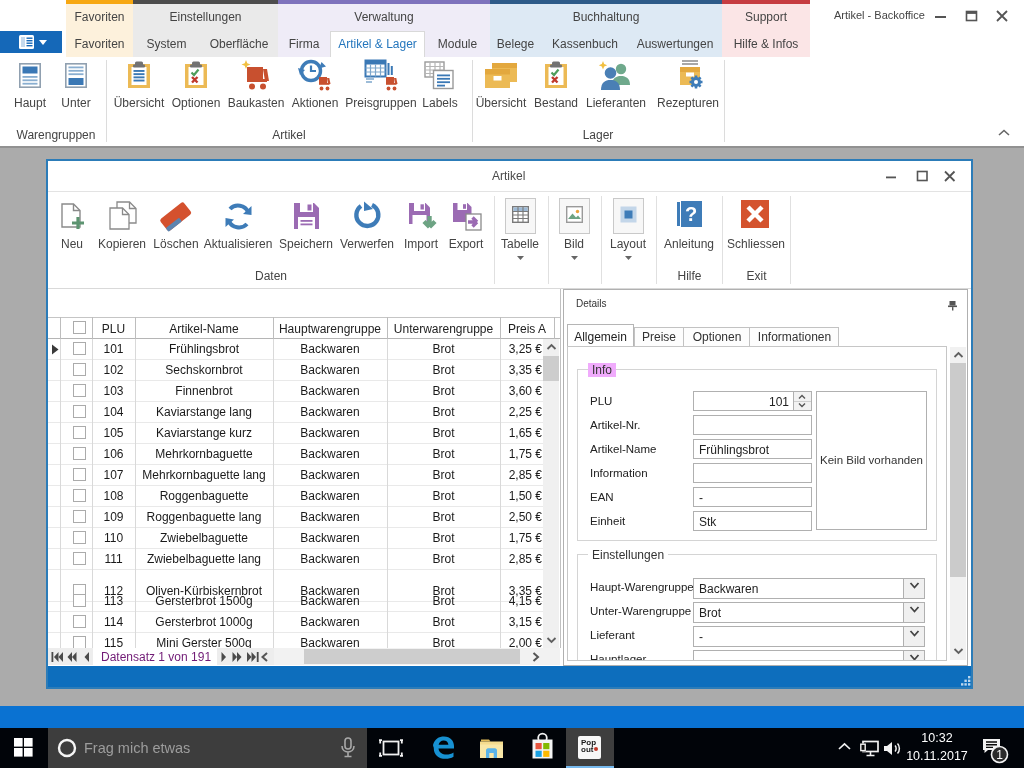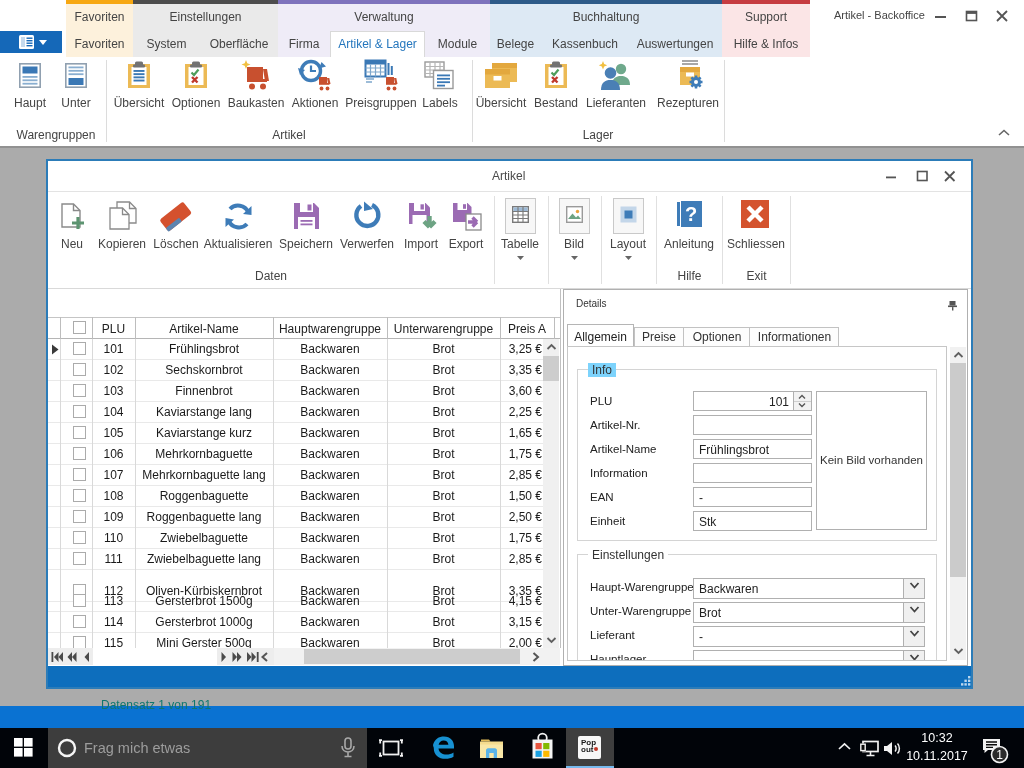--- a/index.html
+++ b/index.html
@@ -606,21 +606,21 @@
     <g fill="#4a4a4a">
       <rect x="0.5" y="0" width="1.8" height="10"></rect>
           <path d="M7.5 0 L3 5 L7.5 10 Z"></path>
           <path d="M12 0 L7.5 5 L12 10 Z"></path>
       <path d="M21 0 L16.5 5 L21 10 Z"></path>
           <path d="M25.5 0 L21 5 L25.5 10 Z"></path>
       <path d="M38 0 L33.5 5 L38 10 Z"></path>
     </g>
   </svg>
   <div class="abs" style="left:45px;top:0;width:124px;height:17px;background:#fff;"></div>
-  <div class="txt" style="left:53px;top:2px;color:#0f766e;margin-top:48px;">Datensatz 1 von 191</div>
+  <div class="txt" style="left:53px;top:2px;color:#701a75;">Datensatz 1 von 191</div>
   <svg class="abs" style="left:173px;top:4px;" width="60" height="10" viewBox="0 0 60 10">
     <g fill="#4a4a4a">
       <path d="M0.5 0 L5 5 L0.5 10 Z"></path>
       <path d="M11.5 0 L16 5 L11.5 10 Z"></path>
           <path d="M16 0 L20.5 5 L16 10 Z"></path>
       <path d="M26 0 L30.5 5 L26 10 Z"></path>
           <path d="M30.5 0 L35 5 L30.5 10 Z"></path>
           <rect x="35.8" y="0" width="1.8" height="10"></rect>
     </g>
   </svg>
@@ -646,21 +646,21 @@
   <div class="abs" style="left:120px;top:37px;width:66px;height:20px;background:#fdfdfd;border:1px solid #c2c2c2;border-left:none;box-sizing:border-box;"></div>
   <div class="abs" style="left:186px;top:37px;width:89px;height:20px;background:#fdfdfd;border:1px solid #c2c2c2;border-left:none;box-sizing:border-box;"></div>
   <div class="txt ctr" style="left:70px;top:40px;width:50px;color:#333;">Preise</div>
   <div class="txt ctr" style="left:120px;top:40px;width:66px;color:#333;">Optionen</div>
   <div class="txt ctr" style="left:186px;top:40px;width:89px;color:#333;">Informationen</div>
   <div class="abs" style="left:3px;top:34px;width:67px;height:24px;background:#fff;border:1px solid #b5b5b5;border-bottom:none;box-sizing:border-box;"></div>
   <div class="txt ctr" style="left:3px;top:40px;width:67px;color:#222;">Allgemein</div>
 
   <div class="abs" style="left:3px;top:56px;width:380px;height:315px;background:#fff;border:1px solid #c6c6c6;box-sizing:border-box;overflow:hidden;">
     <div class="abs" style="left:9px;top:22px;width:360px;height:172px;border:1px solid #d4d4d4;box-sizing:border-box;"></div>
-    <div class="txt" style="left:20px;top:16px;background:#7dd3fc;padding:0 4px;color:#333;">Info</div>
+    <div class="txt" style="left:20px;top:16px;background:#f0abfc;padding:0 4px;color:#333;">Info</div>
     <div class="flb" style="top:48px;">PLU</div>
     <div class="flb" style="top:72px;">Artikel-Nr.</div>
     <div class="flb" style="top:96px;">Artikel-Name</div>
     <div class="flb" style="top:120px;">Information</div>
     <div class="flb" style="top:144px;">EAN</div>
     <div class="flb" style="top:168px;">Einheit</div>
     <div class="inp" style="top:44px;">
           <span style="position:absolute;right:22px;top:3px;">101</span>
       <div class="abs" style="right:0;top:0;width:17px;height:18px;background:#f2f2f2;border-left:1px solid #b0b0b0;">
         <svg class="abs" style="left:3px;top:2px;" width="10" height="6" viewBox="0 0 10 6">

